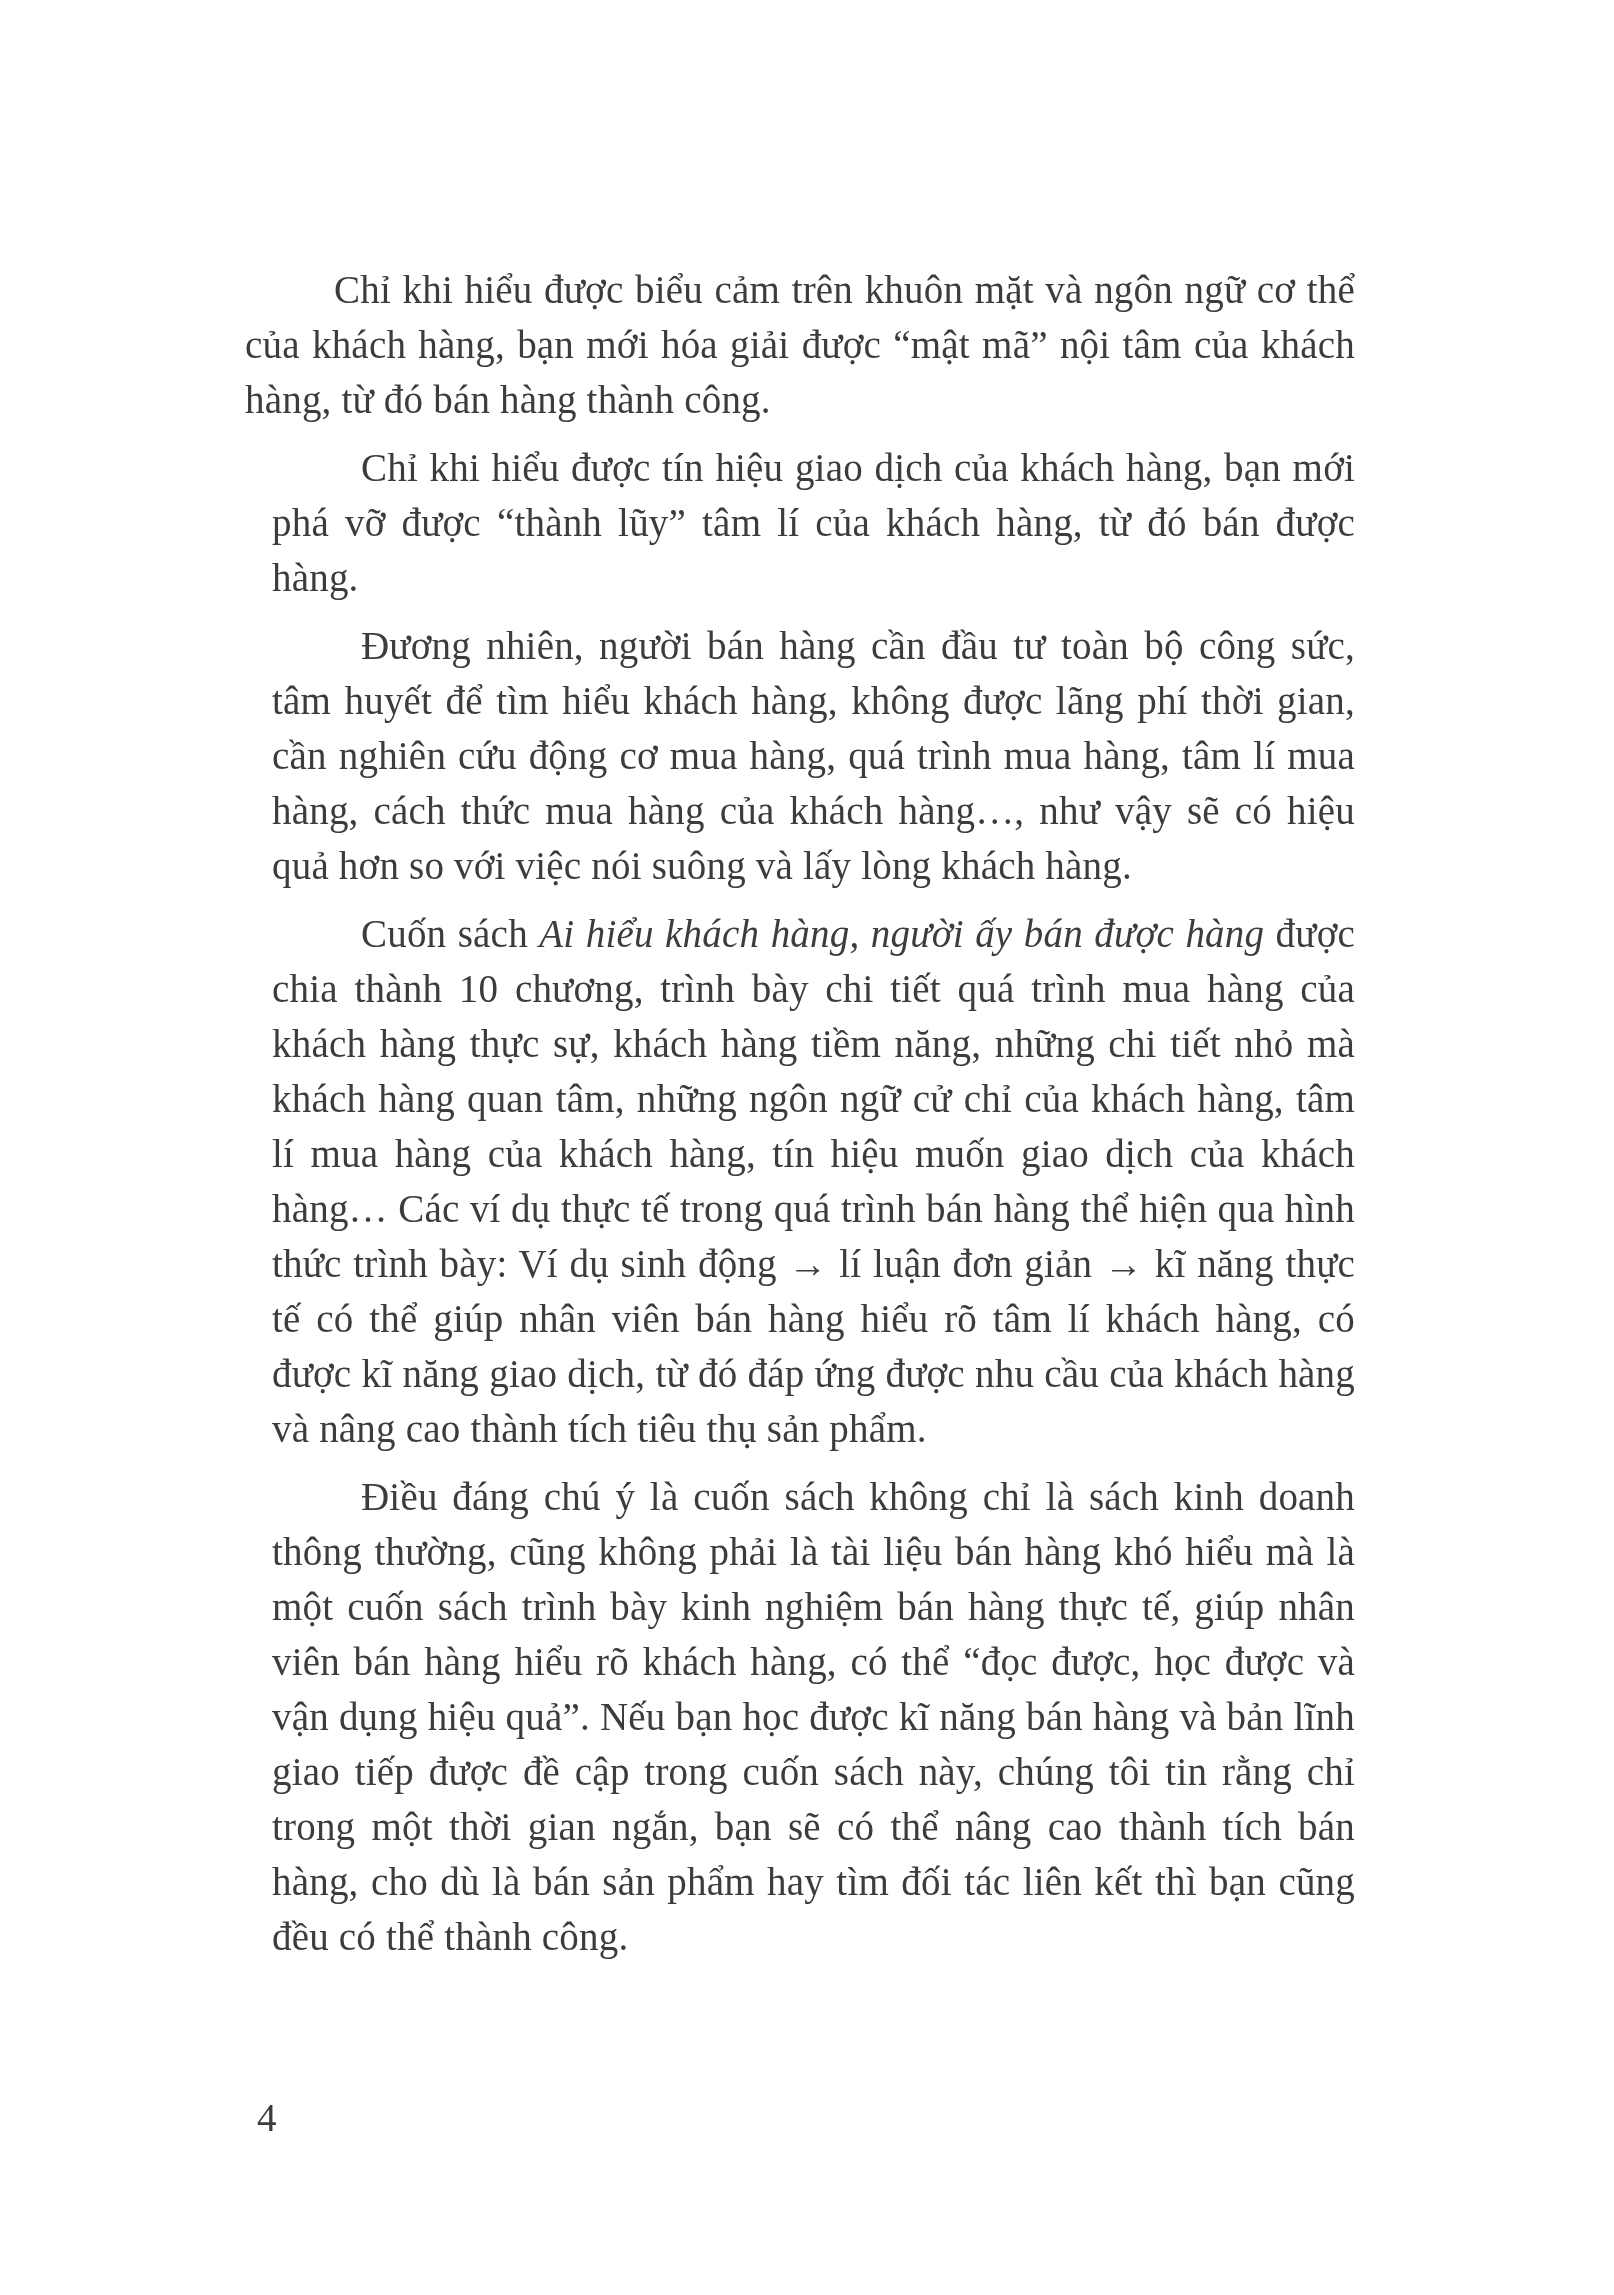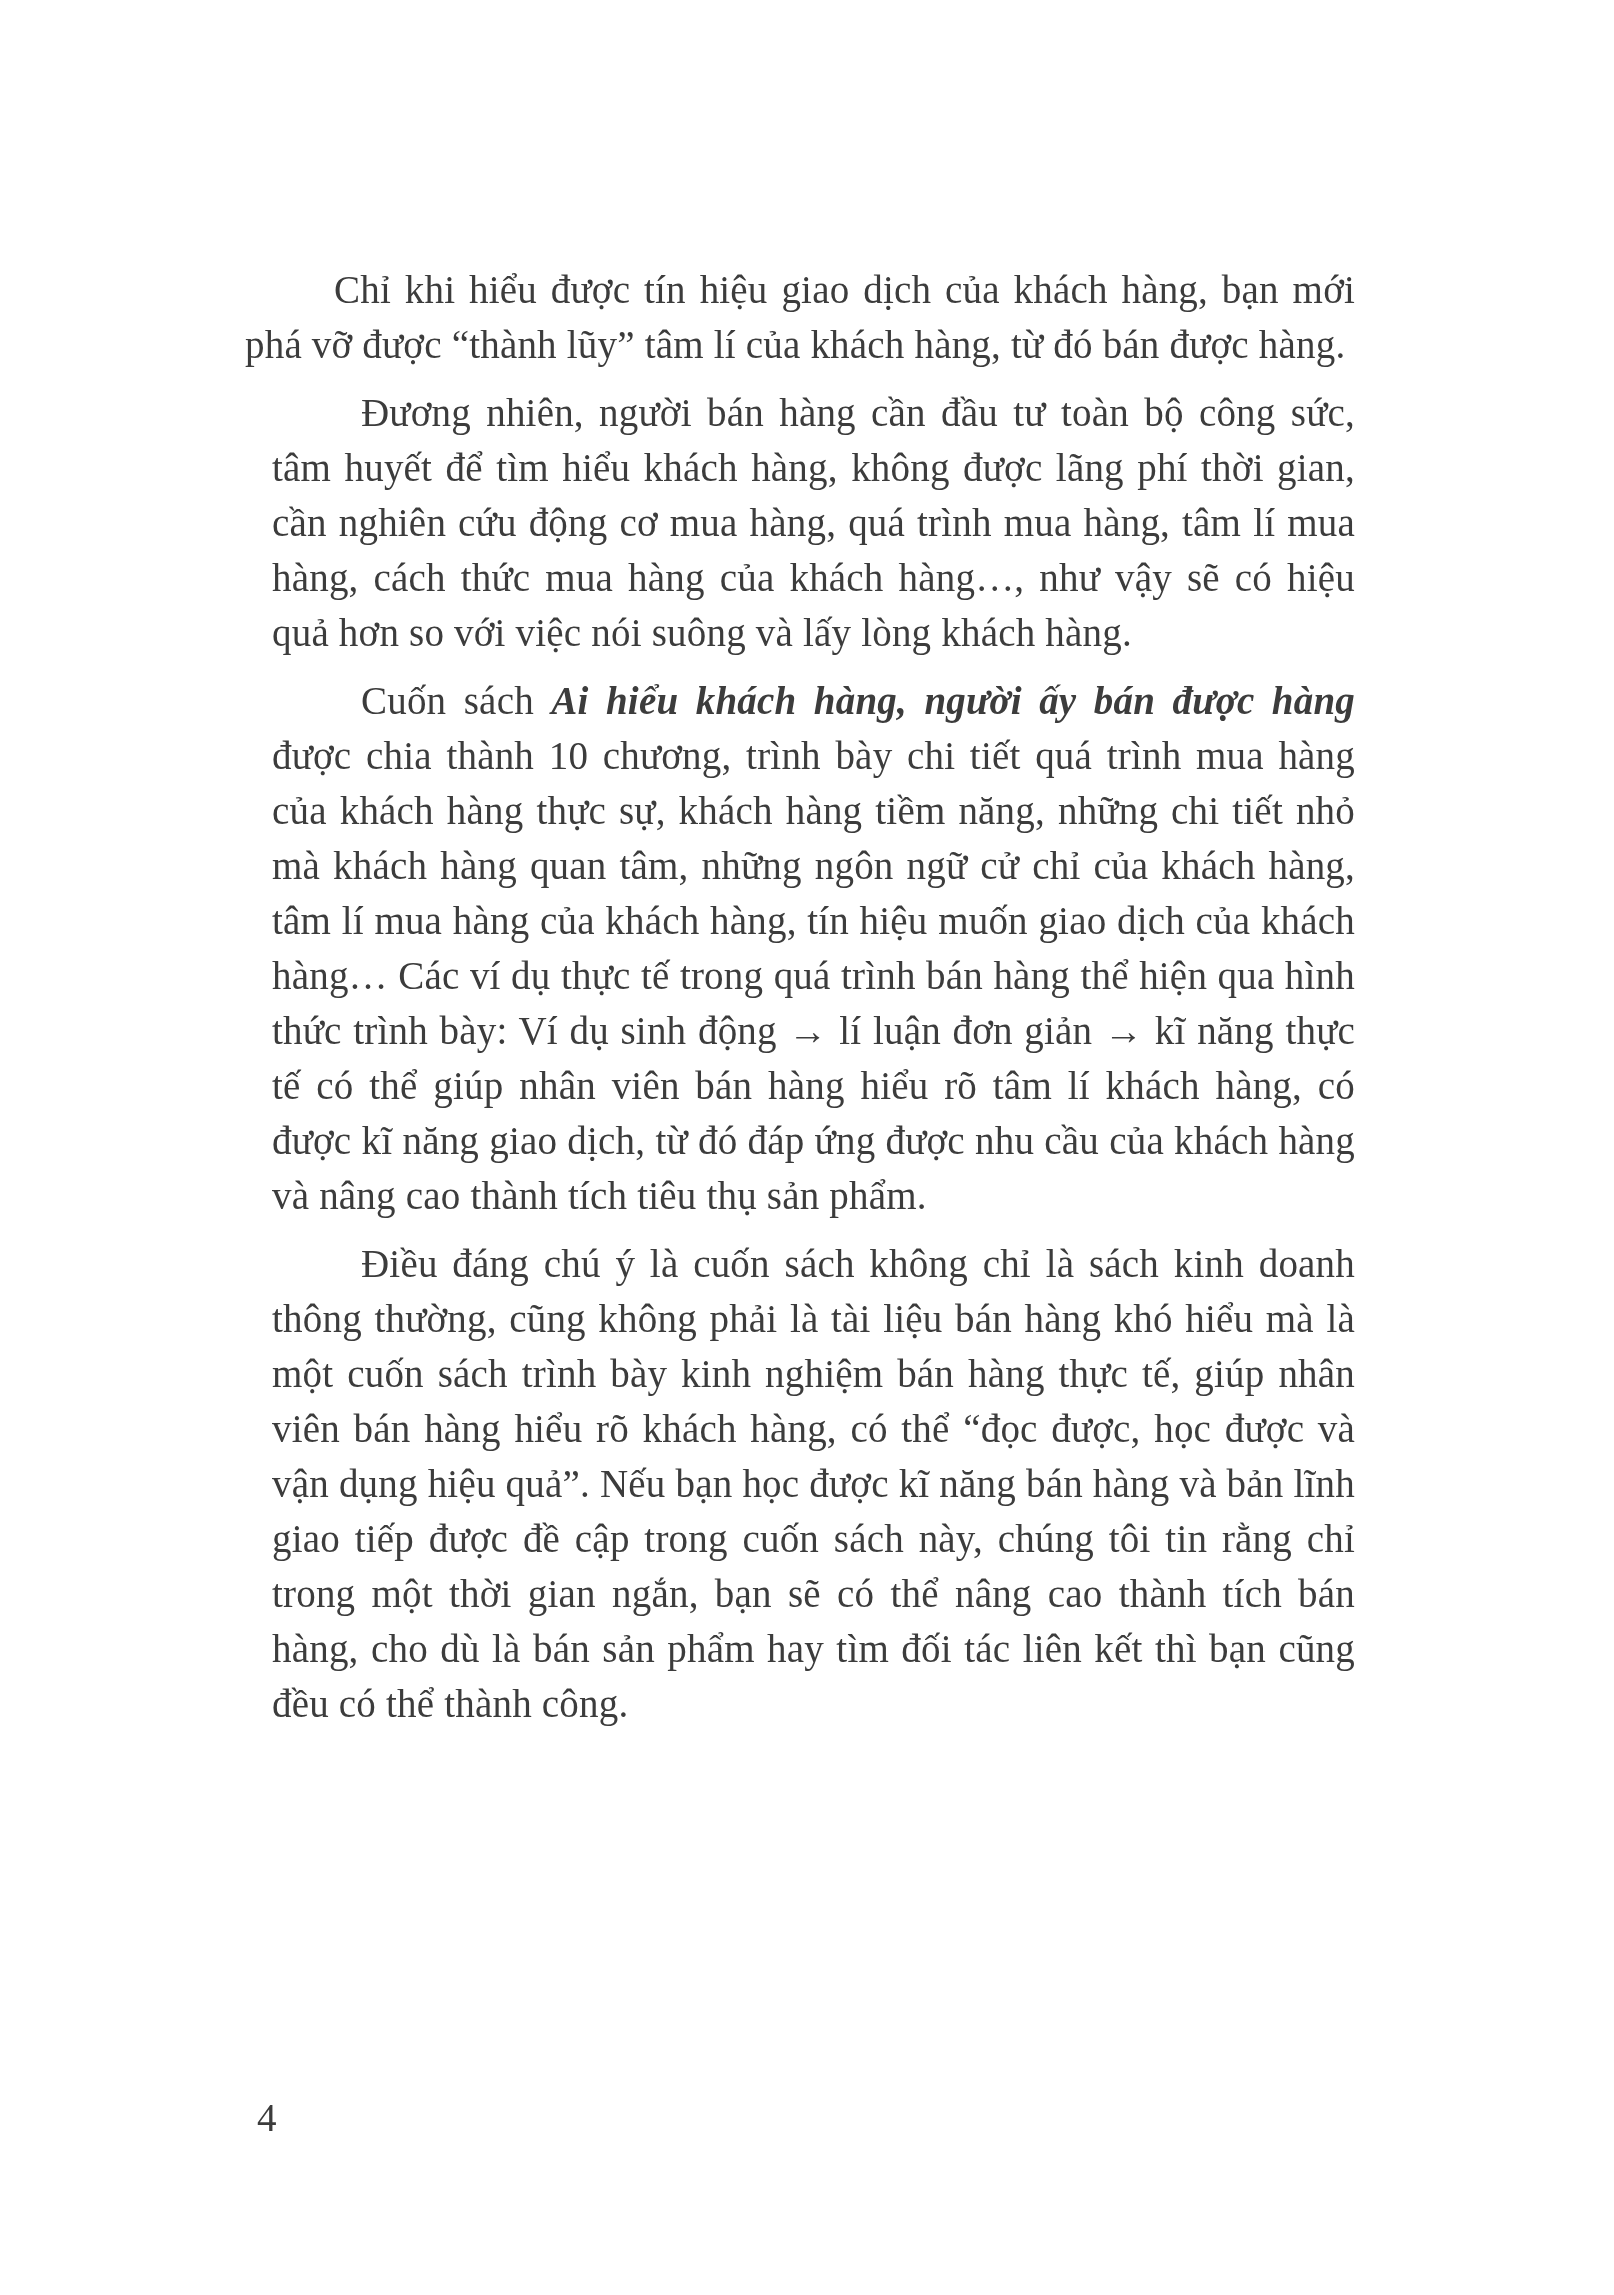--- a/index.html
+++ b/index.html
@@ -33,37 +33,38 @@
     }
     .text-block p + p {
       margin-top: 13px;
       margin-left: 27px;
     }
     .seg-normal {
       font-weight: normal;
       font-style: normal;
     }
     .seg-bold-italic {
-      font-weight: bold;
+      font-weight: normal;
       font-style: italic;
     }
     .page-number {
       position: absolute;
       left: 257px;
       top: 2090px;
       font-size: 39px;
       line-height: 55px;
       color: #3c3c3c;
     }
   </style>
 </head>
 <body>
 
 <div class="page">
   <div class="text-block" id="page-body">
+      <p><span class="seg-normal">Chỉ khi hiểu được biểu cảm trên khuôn mặt và ngôn ngữ cơ thể của khách hàng, bạn mới hóa giải được “mật mã” nội tâm của khách hàng, từ đó bán hàng thành công.</span></p>
       <p><span class="seg-normal">Chỉ khi hiểu được tín hiệu giao dịch của khách hàng, bạn mới phá vỡ được “thành lũy” tâm lí của khách hàng, từ đó bán được hàng.</span></p>
       <p><span class="seg-normal">Đương nhiên, người bán hàng cần đầu tư toàn bộ công sức, tâm huyết để tìm hiểu khách hàng, không được lãng phí thời gian, cần nghiên cứu động cơ mua hàng, quá trình mua hàng, tâm lí mua hàng, cách thức mua hàng của khách hàng…, như vậy sẽ có hiệu quả hơn so với việc nói suông và lấy lòng khách hàng.</span></p>
       <p><span class="seg-normal">Cuốn sách </span><span class="seg-bold-italic">Ai hiểu khách hàng, người ấy bán được hàng</span><span class="seg-normal"> được chia thành 10 chương, trình bày chi tiết quá trình mua hàng của khách hàng thực sự, khách hàng tiềm năng, những chi tiết nhỏ mà khách hàng quan tâm, những ngôn ngữ cử chỉ của khách hàng, tâm lí mua hàng của khách hàng, tín hiệu muốn giao dịch của khách hàng… Các ví dụ thực tế trong quá trình bán hàng thể hiện qua hình thức trình bày: Ví dụ sinh động → lí luận đơn giản → kĩ năng thực tế có thể giúp nhân viên bán hàng hiểu rõ tâm lí khách hàng, có được kĩ năng giao dịch, từ đó đáp ứng được nhu cầu của khách hàng và nâng cao thành tích tiêu thụ sản phẩm.</span></p>
       <p><span class="seg-normal">Điều đáng chú ý là cuốn sách không chỉ là sách kinh doanh thông thường, cũng không phải là tài liệu bán hàng khó hiểu mà là một cuốn sách trình bày kinh nghiệm bán hàng thực tế, giúp nhân viên bán hàng hiểu rõ khách hàng, có thể “đọc được, học được và vận dụng hiệu quả”. Nếu bạn học được kĩ năng bán hàng và bản lĩnh giao tiếp được đề cập trong cuốn sách này, chúng tôi tin rằng chỉ trong một thời gian ngắn, bạn sẽ có thể nâng cao thành tích bán hàng, cho dù là bán sản phẩm hay tìm đối tác liên kết thì bạn cũng đều có thể thành công.</span></p>
     </div>
   <div class="page-number">4</div>
 </div>
 
 
 </body></html>

